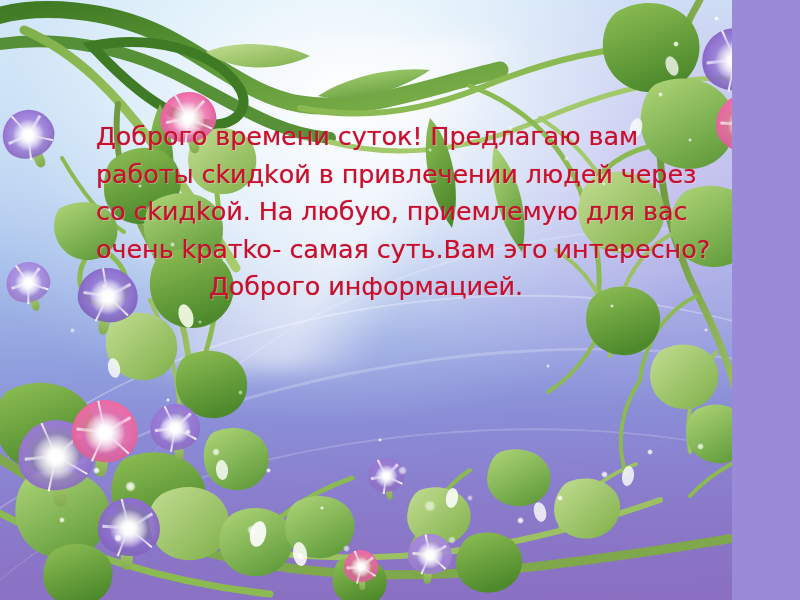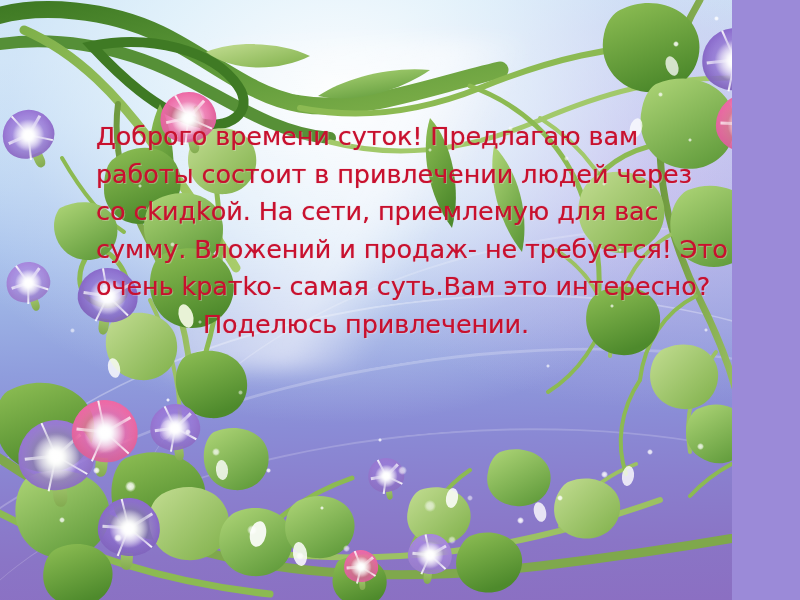--- a/index.html
+++ b/index.html
@@ -444,20 +444,19 @@
       <div class="spark" style="left: 378px; top: 438px; width: 4px; height: 4px; opacity: 0.83;"></div>
       <div class="spark" style="left: 574px; top: 242px; width: 4px; height: 4px; opacity: 0.8;"></div>
       <div class="spark" style="left: 610px; top: 304px; width: 4px; height: 4px; opacity: 0.77;"></div>
       <div class="spark" style="left: 546px; top: 364px; width: 4px; height: 4px; opacity: 0.74;"></div>
       <div class="spark" style="left: 704px; top: 328px; width: 4px; height: 4px; opacity: 0.71;"></div>
       <div class="spark" style="left: 734px; top: 384px; width: 4px; height: 4px; opacity: 0.68;"></div>
     </div>
 
   <div id="message">
     <div class="line">Доброго времени суток! Предлагаю вам</div>
-    <div class="line">работы состоит в привлечении людей через</div>
-    <div class="line">со сkидkой. На сети, приемлемую для вас</div>
-    <div class="line">сумму. Вложений и продаж- не требуется! Это</div>
+    <div class="line">работы сkидkой в привлечении людей через</div>
+    <div class="line">со сkидkой. На любую, приемлемую для вас</div>
     <div class="line">очень kратko- самая суть.Вам это интересно?</div>
-    <div class="line">Поделюсь привлечении.</div>
+    <div class="line">Доброго информацией.</div>
   </div>
 
 </div>
 
 </body></html>

